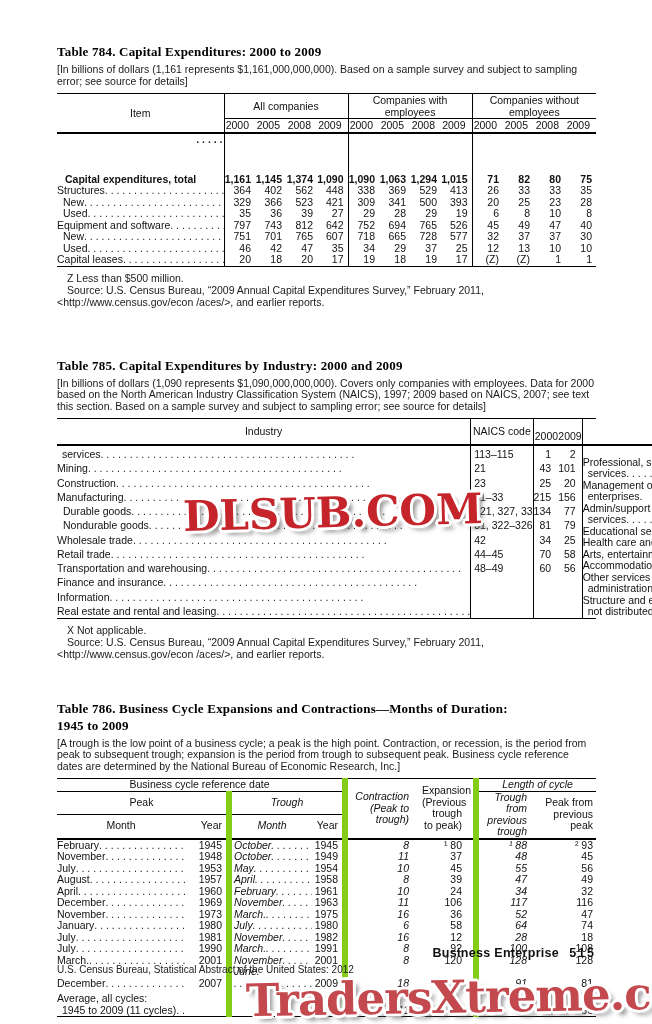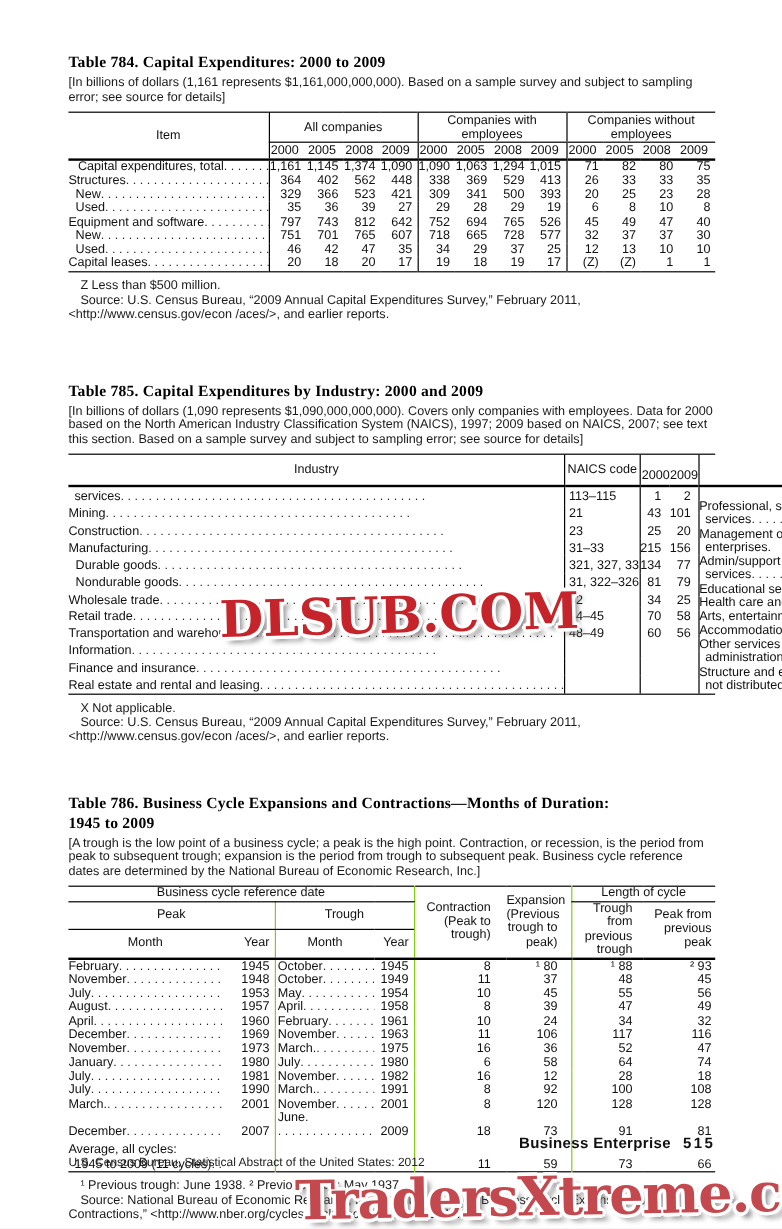--- a/index.html
+++ b/index.html
@@ -35,21 +35,21 @@
 
   
   table { border-collapse: collapse; table-layout: fixed; font-size: 10.5px; color:#111; }
   th { font-weight: normal; font-size: 10.5px; }
   td, th { padding: 0; vertical-align: bottom; }
   .num { text-align: right; white-space: nowrap; }
   .lbl { display: flex; min-width: 0; }
   .txt { white-space: nowrap; flex: 0 0 auto; }
   .dots { flex: 1 1 auto; overflow: hidden; white-space: nowrap; min-width: 0; color:#222; }
   .dots::after { content: " . . . . . . . . . . . . . . . . . . . . . . . . . . . . . . . . . . . . . . . . . . . ."; }
-  tr.b .txt, tr.b td { font-weight: normal; }
+  tr.b .txt, tr.b td { font-weight: bold; margin-top: 40px; }
   tbody tr { height: 11.5px; }
   tbody td { line-height: 11.5px; }
 
   
   .sec784 { margin-top: 43px; }
   .t784 { width: 539px; border-top: 1px solid #000; border-bottom: 1px solid #000; margin-top: 6px; }
   .t784 thead th { vertical-align: middle; text-align: center; }
   .t784 thead tr.gr1 th { height: 14px; }
   .t784 thead tr.gr2 th { height: 14px; }
   .t784 th.item { border-bottom: 2px solid #000; }
@@ -70,21 +70,21 @@
   .t785 td.v2 { padding-right: 6px; }
 
   
   .sec786 { margin-top: 40px; }
   .t786 { width: 539px; border-top: 1px solid #000; border-bottom: 1px solid #000; margin-top: 6px; }
   .t786 thead th { line-height: 11.5px; vertical-align: middle; }
   .t786 th.c { text-align: center; }
   .t786 th.r { text-align: right; }
   .t786 .bb1 { border-bottom: 1px solid #000; }
   .t786 .bb2 { border-bottom: 2px solid #000; }
-  .t786 .vl  { border-left: 1px solid #84cc16; }
+  .t786 .vl  { border-left: 6px solid #84cc16; font-style: italic; }
   .t786 td.cy  { padding-right: 4px; }
   .t786 td.cc  { padding-right: 13px; }
   .t786 td.ce  { padding-right: 11px; }
   .t786 td.ct  { padding-right: 9px; }
   .t786 td.cp  { padding-right: 3px; }
   .t786 th.hc  { padding-right: 13px; }
   .t786 th.he  { padding-right: 11px; }
   .t786 th.ht  { padding-right: 9px; }
   .t786 th.hp  { padding-right: 3px; }
   .t786 tr.avg td { padding-top: 4px; }
@@ -455,32 +455,32 @@
                     <span class="dots"></span>
                   </div>
                 </td>
                 <td class="naics bl">48–49</td>
                 <td class="num bl v1">60</td>
                 <td class="num v2">56</td>
               </tr>
               <tr>
                 <td>
                   <div class="lbl">
-                    <span class="txt">Information</span>
+                    <span class="txt">Finance and insurance</span>
                     <span class="dots"></span>
                   </div>
                 </td>
                 <td class="naics bl"></td>
                 <td class="num bl v1"></td>
                 <td class="num v2"></td>
               </tr>
               <tr>
                 <td>
                   <div class="lbl">
-                    <span class="txt">Finance and insurance</span>
+                    <span class="txt">Information</span>
                     <span class="dots"></span>
                   </div>
                 </td>
                 <td class="naics bl"></td>
                 <td class="num bl v1"></td>
                 <td class="num v2"></td>
               </tr>
               <tr>
                 <td>
                   <div class="lbl">

